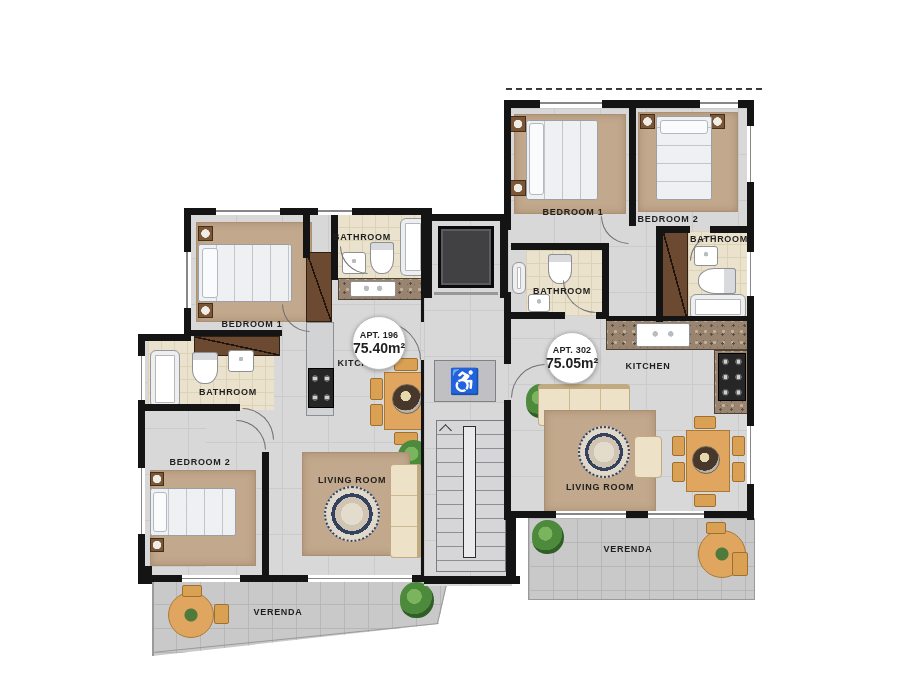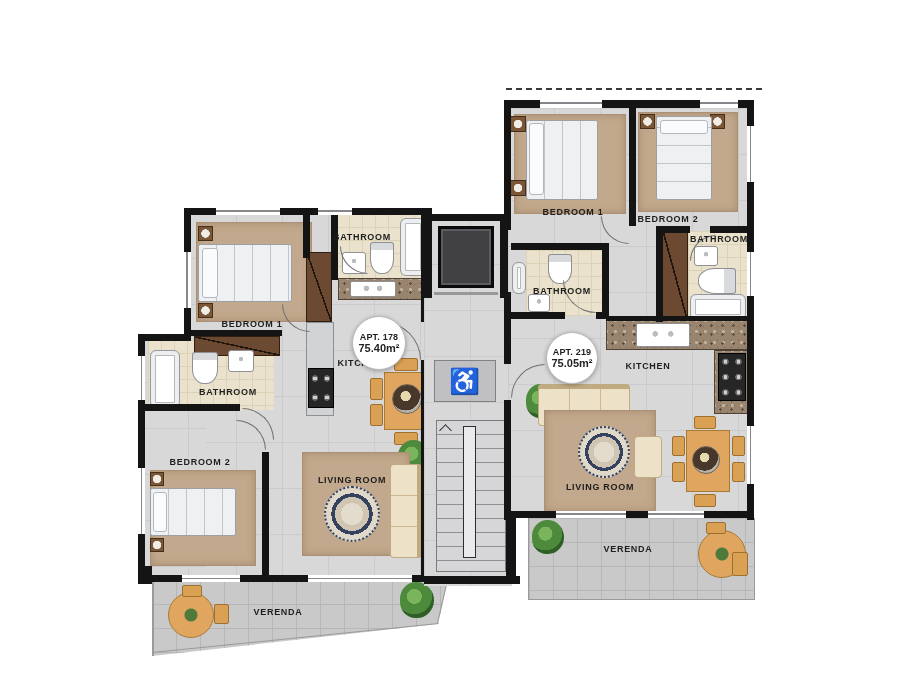--- a/index.html
+++ b/index.html
@@ -84,21 +84,21 @@
            display:flex; align-items:center; justify-content:center; font-size:25px; z-index:3; }
   .arc   { border:1.4px solid #6f6f73; background:transparent; z-index:2; }
   .arc-tl{ border-top-left-radius:100% 100%; border-right-color:transparent; border-bottom-color:transparent; }
   .arc-tr{ border-top-right-radius:100% 100%; border-left-color:transparent; border-bottom-color:transparent; }
   .arc-bl{ border-bottom-left-radius:100% 100%; border-right-color:transparent; border-top-color:transparent; }
   .rlabel{ font-size:9px; font-weight:700; letter-spacing:.7px; color:var(--label_text,#1e1e1e);
            white-space:nowrap; transform:translate(-50%,-50%); z-index:4; }
   .badge { background:#fff; border:1px solid #b9b9bc; border-radius:50%; box-shadow:0 1px 4px rgba(0,0,0,.3);
            display:flex; flex-direction:column; align-items:center; justify-content:center; z-index:5; }
   .badge-l1 { font-size:9px; font-weight:700; color:#1f1f1f; letter-spacing:.2px; }
-  .badge-l2 { font-size:11px; font-weight:700; color:#1f1f1f; }
+  .badge-l2 { font-size:14px; font-weight:700; color:#1f1f1f; }
 </style>
 </head>
 <body>
 
 <div class="canvas">
 
 
   <div class="g">
 
     <div class="floor" style="left:190px;top:212px;width:238px;height:368px"></div>
@@ -186,21 +186,21 @@
     <div class="arc arc-tr" style="left:236px;top:420px;width:30px;height:30px"></div>
 
     <div class="rlabel" style="left:252px;top:324px">BEDROOM 1</div>
     <div class="rlabel" style="left:362px;top:237px">BATHROOM</div>
     <div class="rlabel" style="left:228px;top:392px">BATHROOM</div>
     <div class="rlabel" style="left:200px;top:462px">BEDROOM 2</div>
     <div class="rlabel" style="left:360px;top:363px">KITCHEN</div>
     <div class="rlabel" style="left:352px;top:480px">LIVING ROOM</div>
     <div class="rlabel" style="left:278px;top:612px">VERENDA</div>
     <div class="badge" style="left:352px;top:316px;width:54px;height:54px">
-      <span class="badge-l1">APT. 178</span>
+      <span class="badge-l1">APT. 196</span>
       <span class="badge-l2">75.40m²</span>
     </div>
   </div>
 
   <div class="g">
     <div class="floor" style="left:424px;top:218px;width:88px;height:368px"></div>
 
     <div class="wall" style="left:424px;top:214px;width:84px;height:7px"></div>
     <div class="wall" style="left:424px;top:214px;width:8px;height:84px"></div>
     <div class="wall" style="left:500px;top:214px;width:8px;height:84px"></div>
@@ -304,18 +304,18 @@
     <div class="arc arc-tl" style="left:690px;top:235px;width:26px;height:26px"></div>
 
     <div class="rlabel" style="left:573px;top:212px">BEDROOM 1</div>
     <div class="rlabel" style="left:668px;top:219px">BEDROOM 2</div>
     <div class="rlabel" style="left:719px;top:239px">BATHROOM</div>
     <div class="rlabel" style="left:562px;top:291px">BATHROOM</div>
     <div class="rlabel" style="left:648px;top:366px">KITCHEN</div>
     <div class="rlabel" style="left:600px;top:487px">LIVING ROOM</div>
     <div class="rlabel" style="left:628px;top:549px">VERENDA</div>
     <div class="badge" style="left:546px;top:332px;width:52px;height:52px">
-      <span class="badge-l1">APT. 219</span>
+      <span class="badge-l1">APT. 302</span>
       <span class="badge-l2">75.05m²</span>
     </div>
   </div>
 
 </div>
 
 </body></html>

